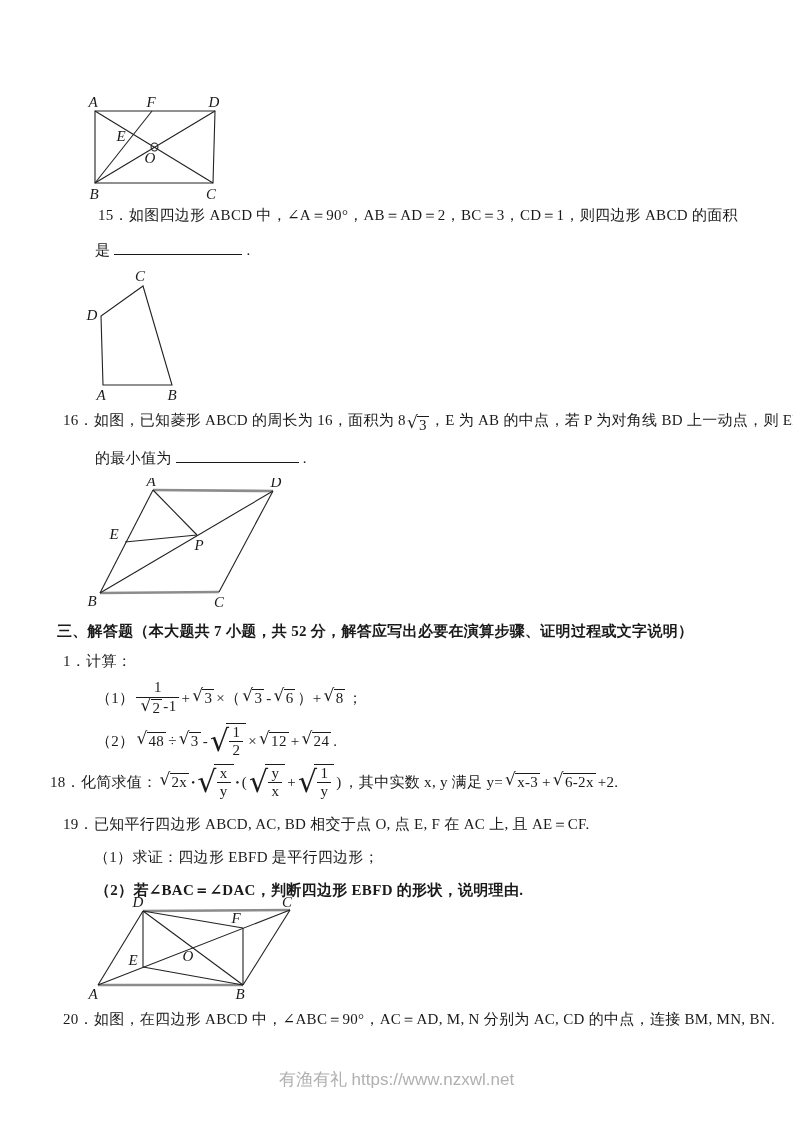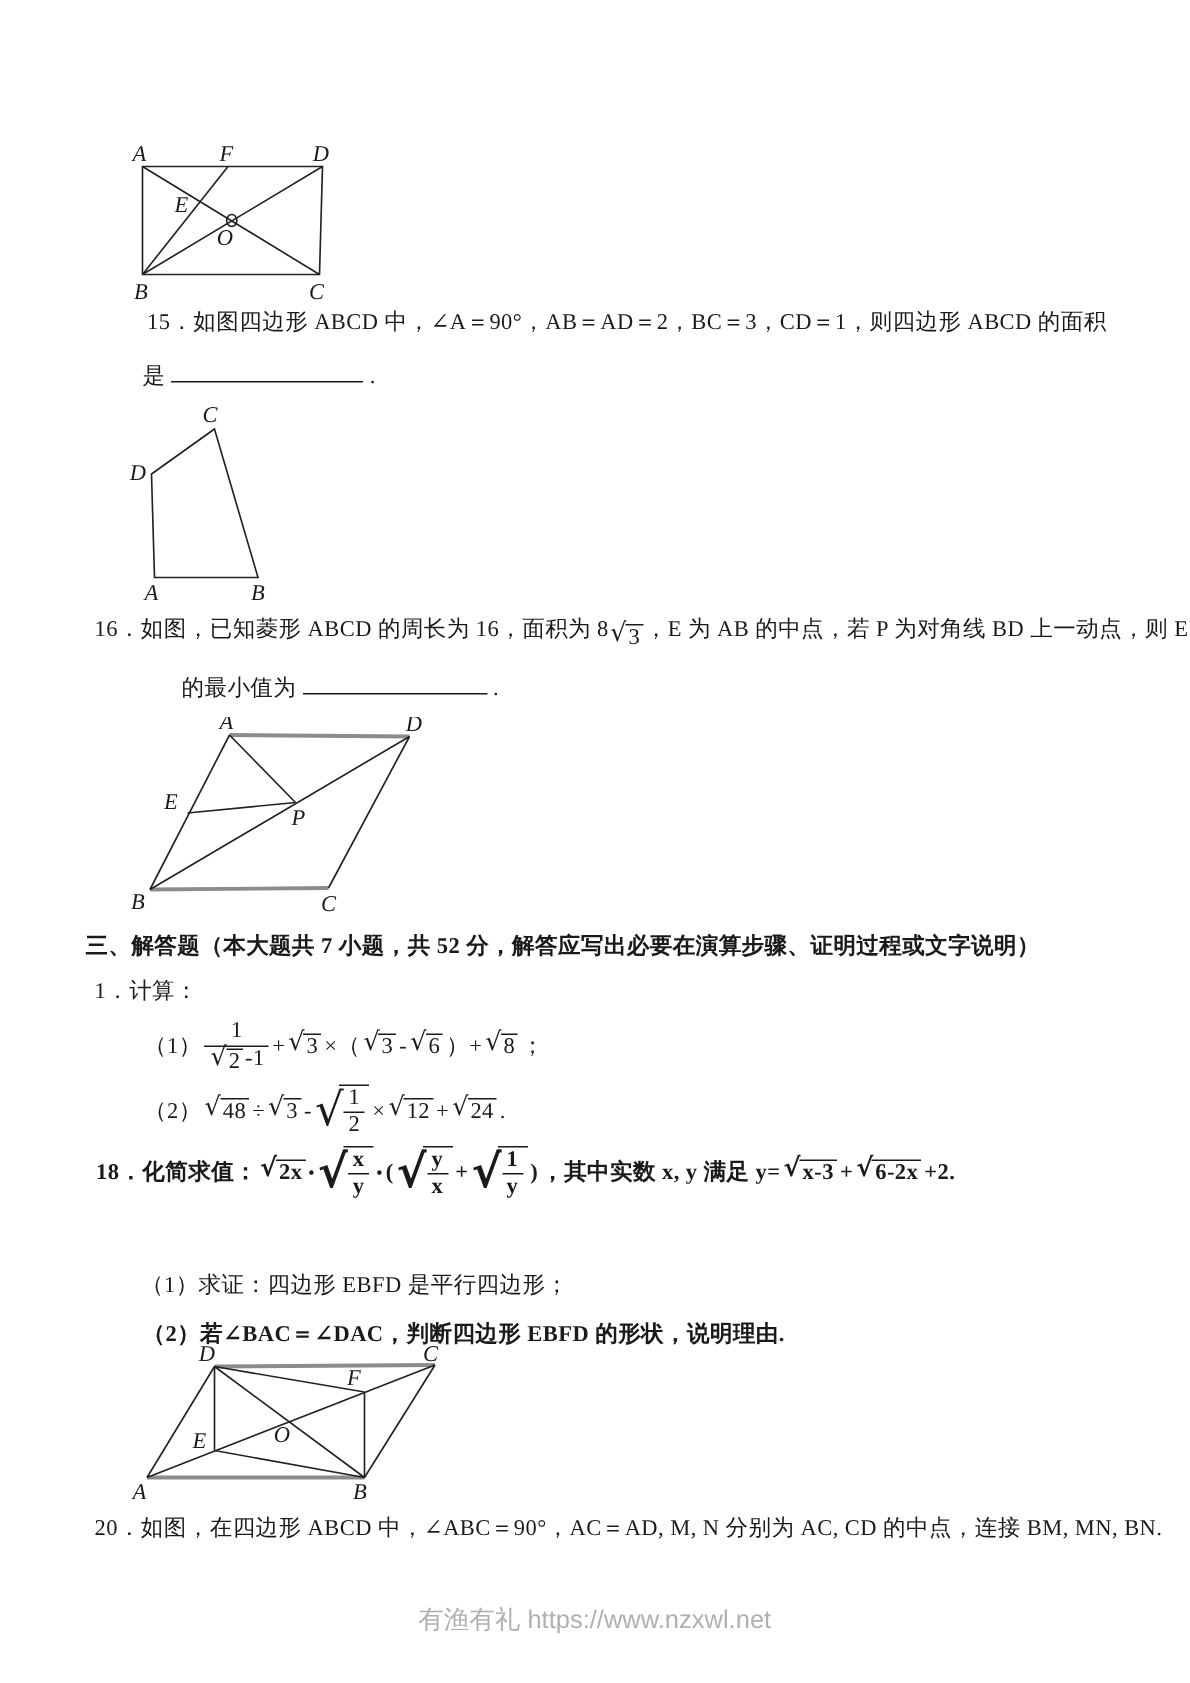--- a/index.html
+++ b/index.html
@@ -66,21 +66,21 @@
       <text x="87" y="130" text-anchor="middle">B</text>
     </svg>
   </div>
 
   <div class="line" style="left:63px; top:411px;">
     <span>16．如图，已知菱形 ABCD 的周长为 16，面积为 8</span><span class="sqrt">
         <span class="sign">√</span>
         <span class="cnt">3</span>
       </span><span>，E 为 AB 的中点，若 P 为对角线 BD 上一动点，则 EP+AP</span>
   </div>
-  <div class="line" style="left:95px; top:448px;margin-left:26px;">
+  <div class="line" style="left:95px; top:448px;">
     <span>的最小值为</span>
     <span class="blank" style="width:123px;"></span>
     <span>.</span>
   </div>
 
   <div class="fig" style="left:85px; top:478px;">
     <svg width="210" height="135" viewBox="0 0 210 135">
       <line class="gray" x1="68" y1="12" x2="188" y2="13"></line>
       <line class="gray" x1="15" y1="115" x2="134" y2="114"></line>
       <line class="thin" x1="68" y1="12" x2="15" y2="115"></line>
@@ -158,21 +158,21 @@
         <span class="cnt">12</span>
       </span>
     <span>+</span>
     <span class="sqrt">
         <span class="sign">√</span>
         <span class="cnt">24</span>
       </span>
     <span>.</span>
   </div>
 
-  <div class="line formula" style="left:63px; top:763px; height:38px;font-weight:bold;">
+  <div class="line formula" style="left:49px; top:763px; height:38px;">
     <span>18．化简求值：</span>
     <span class="sqrt">
         <span class="sign">√</span>
         <span class="cnt">2x</span>
       </span>
     <span style="font-size:11px;">•</span>
     <span class="sqrt tall">
         <span class="sign">√</span>
         <span class="cnt"><span class="frac">
             <span class="num">x</span>
@@ -203,20 +203,21 @@
         <span class="cnt">x-3</span>
       </span>
     <span>+</span>
     <span class="sqrt">
         <span class="sign">√</span>
         <span class="cnt">6-2x</span>
       </span>
     <span>+2.</span>
   </div>
 
+  <div class="line" style="left:63px; top:815px;">19．已知平行四边形 ABCD, AC, BD 相交于点 O, 点 E, F 在 AC 上, 且 AE＝CF.</div>
   <div class="line" style="left:94px; top:848px;">（1）求证：四边形 EBFD 是平行四边形；</div>
   <div class="line" style="left:95px; top:881px;font-weight:bold;">（2）若∠BAC＝∠DAC，判断四边形 EBFD 的形状，说明理由.</div>
 
   <div class="fig" style="left:85px; top:897px;">
     <svg width="215" height="107" viewBox="0 0 215 107">
       <line class="gray" x1="58" y1="14" x2="205" y2="13"></line>
       <line class="gray" x1="13" y1="88" x2="158" y2="88"></line>
       <line class="thin" x1="13" y1="88" x2="58" y2="14"></line>
       <line class="thin" x1="158" y1="88" x2="205" y2="13"></line>
       <line class="thin" x1="13" y1="88" x2="205" y2="13"></line>

